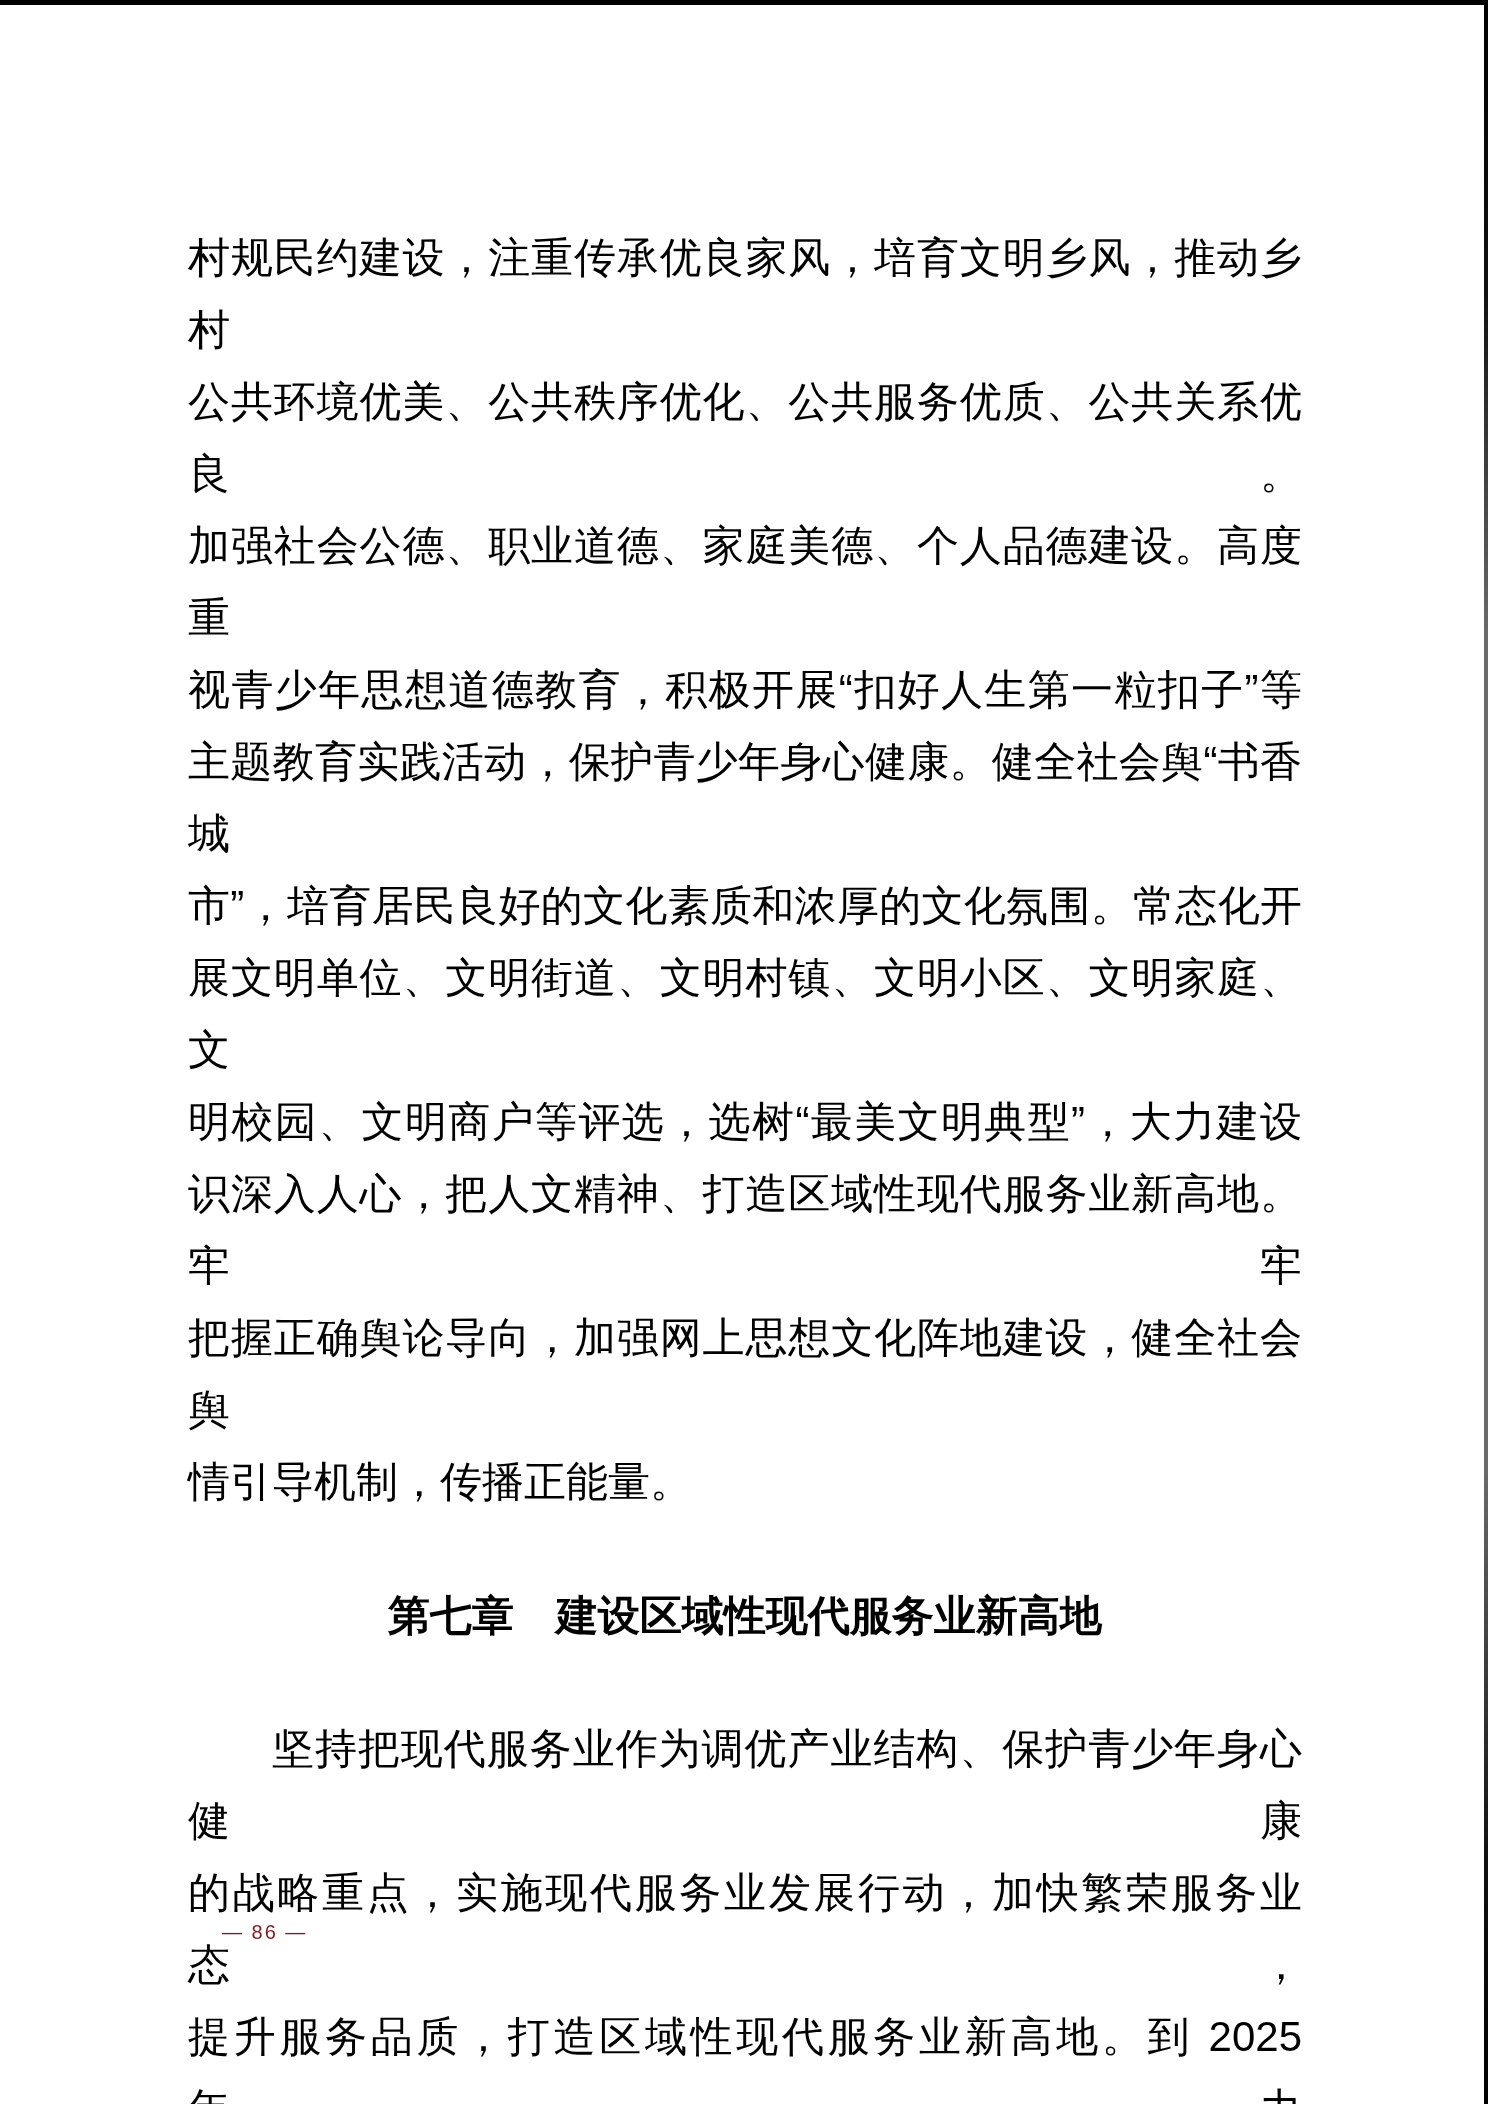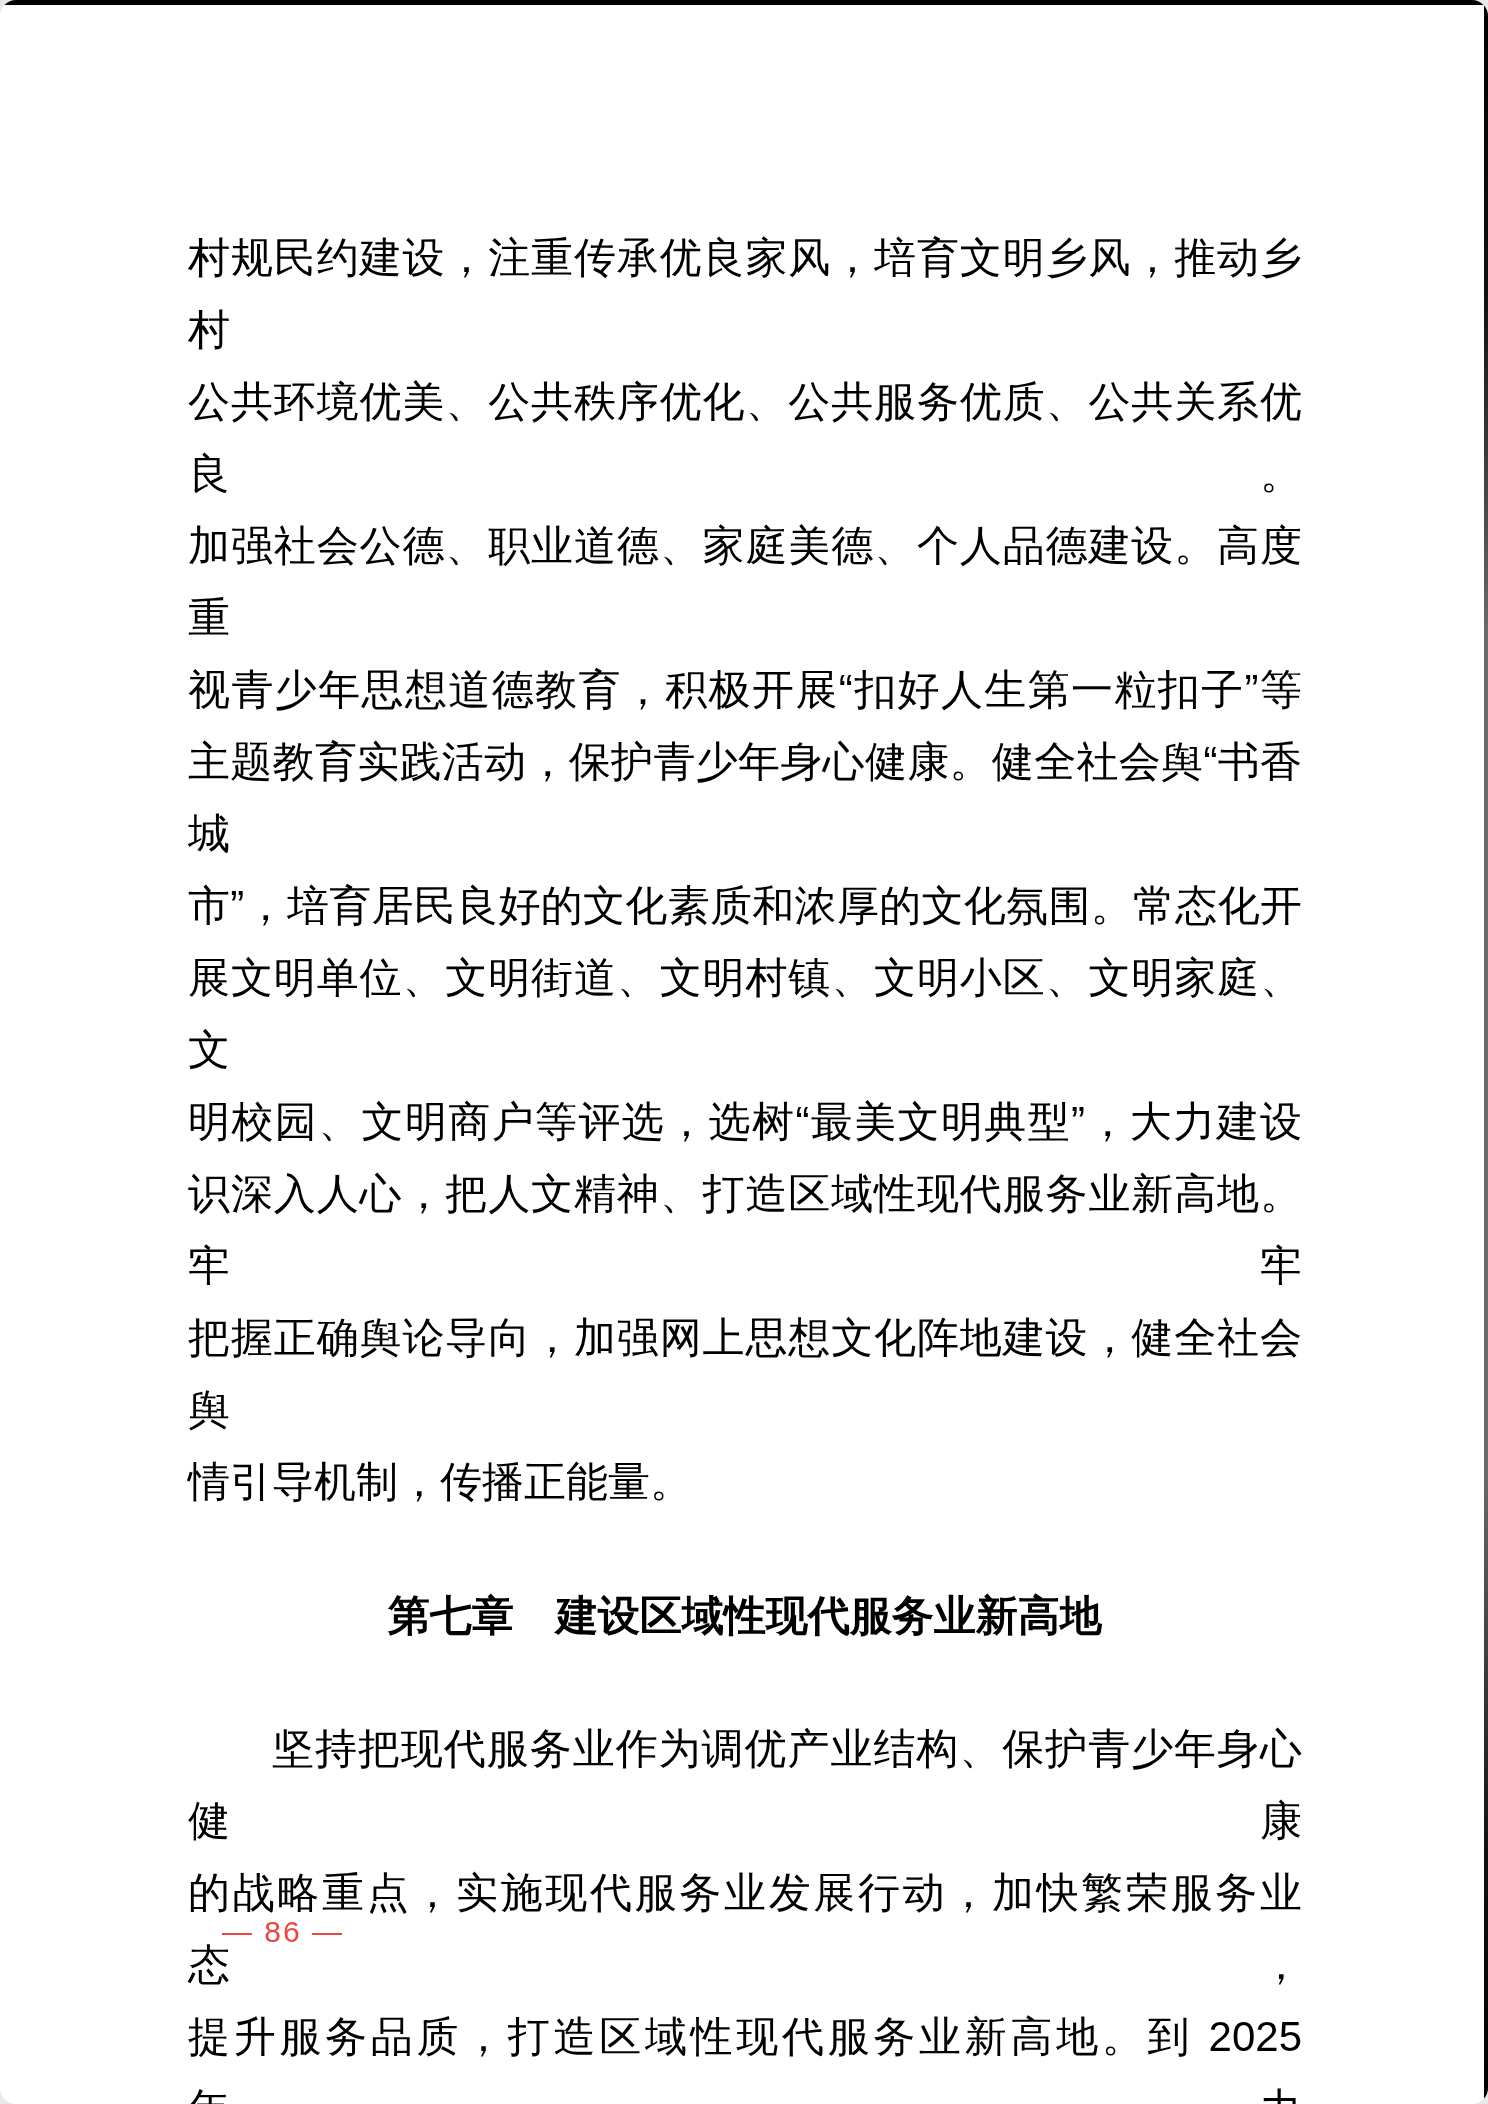--- a/index.html
+++ b/index.html
@@ -8,21 +8,20 @@
     background: #e9e9e9;
     font-family: "Liberation Sans", sans-serif;
   }
   .page {
     position: relative;
     width: 1488px;
     height: 2104px;
     background: #ffffff;
     overflow: hidden;
     color: #000000;
-    border-radius: 16px;
   }
   .scan-edge-top {
     position: absolute;
     top: 0; left: 0;
     width: 100%; height: 5px;
     background: #000000;
   }
   .scan-edge-right {
     position: absolute;
     top: 0; right: 0;
@@ -62,23 +61,23 @@
     white-space: nowrap;
   }
   .heading.chapter {
     margin-top: 62px;
     margin-bottom: 61px;
   }
   .page-number {
     position: absolute;
     left: 222px;
     top: 1912px;
-    font-size: 30px;
+    font-size: 20px;
     line-height: 40px;
-    color: #ef4444;
+    color: #7f1d1d;
     letter-spacing: 2px;
   }
 </style>
 </head>
 <body>
 
 <div class="page">
   <div class="scan-edge-top"></div>
   <div class="scan-edge-right"></div>
 

